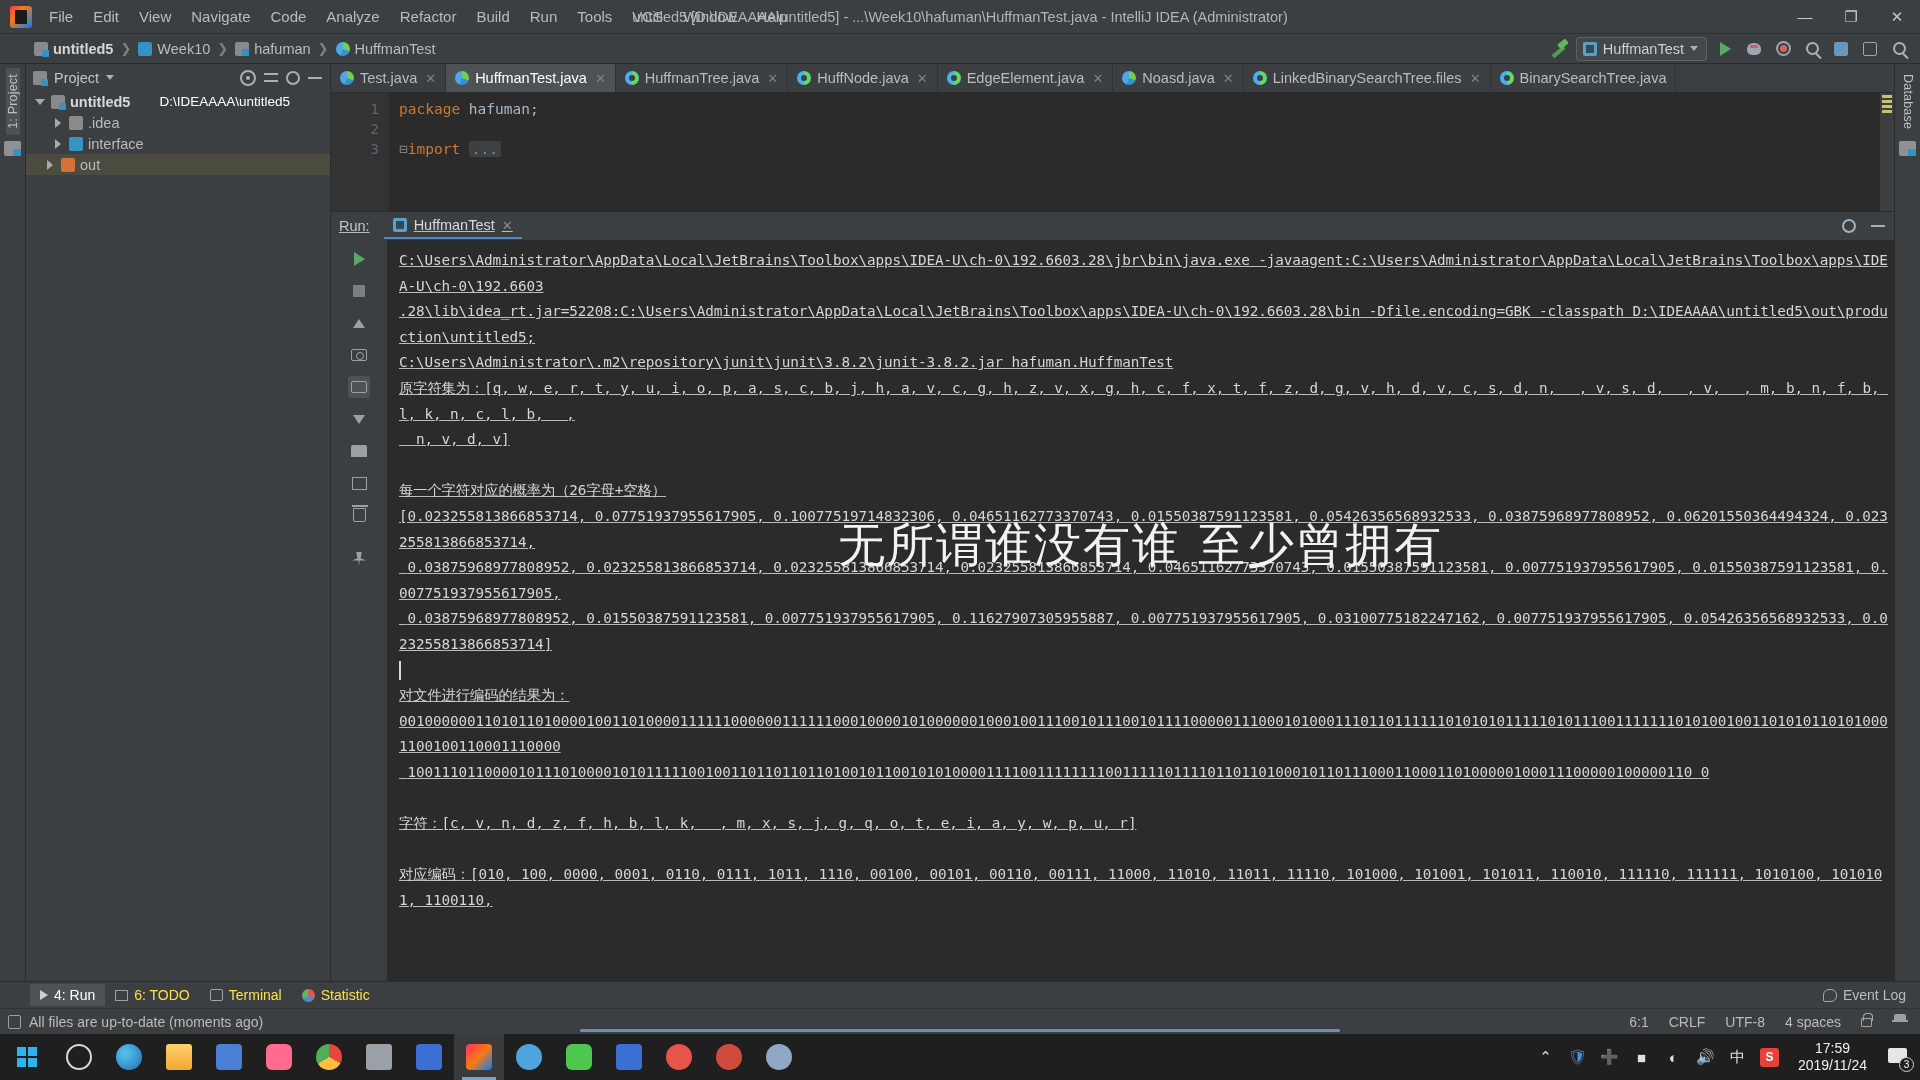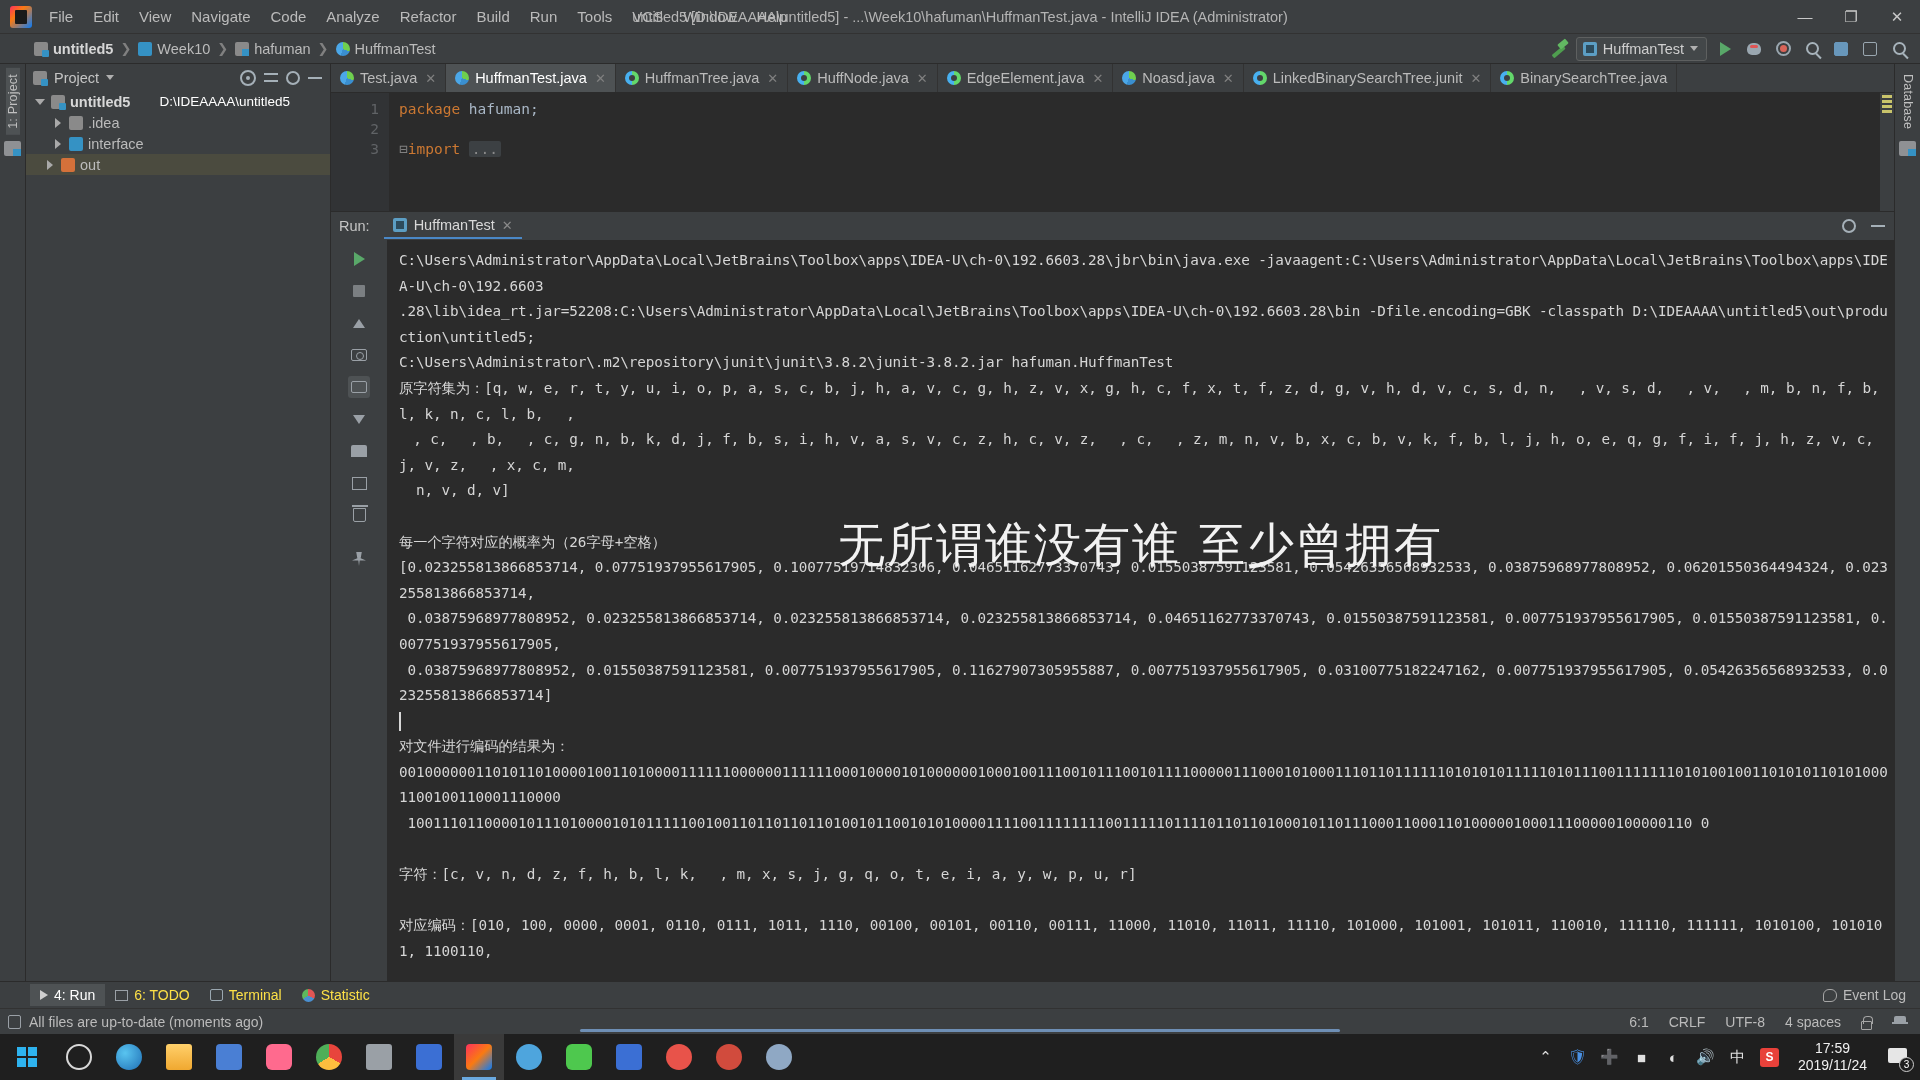--- a/index.html
+++ b/index.html
@@ -140,21 +140,21 @@
   .gutter div{height:20px; line-height:20px;}
   .code { flex:1 1 auto; padding:6px 0 0 10px; color:#a9b7c6; position:relative;}
   .code div{height:20px;line-height:20px; white-space:pre;}
   .kw { color:#cc7832; }
   .fold { color:#808080; }
   .ellipsis{background:#3c4043;color:#8a8a8a;border-radius:2px;padding:0 3px;}
   .marker-col { width:14px; flex:0 0 14px; background:#3c3f41; }
   .mk { width:10px;height:3px;margin:2px auto; background:#c9c46b;}
 
   
-  .runwin { background:#3c3f41; display:flex; flex-direction:column; flex:0 0 auto; }
+  .runwin { background:#3c3f41; display:flex; flex-direction:column; flex:0 0 auto;text-decoration:underline; }
   .runwin-head { height:29px; flex:0 0 29px; display:flex; align-items:center; gap:0; padding:0 8px;
                  border-top:1px solid #2b2b2b; }
   .runwin-title { font-size:14.5px; color:#c5c5c5; padding-right:14px; }
   .rtab { display:flex;align-items:center;gap:7px;padding:4px 9px;font-size:14.5px;color:#d8d8d8;
           border-bottom:2px solid #4a88c7; }
   .rtab .appico{width:14px;height:14px;background:#5c9ec4;border-radius:2px;position:relative;}
   .rtab .appico::after{content:"";position:absolute;inset:3px;background:#2d4b5c;}
   .rtab .x{color:#8a8a8a;font-size:13px;}
   .runwin-head .spacer{margin-left:auto;}
 
@@ -204,21 +204,21 @@
   .balloon{width:14px;height:13px;border:1.6px solid #a6a6a6;border-radius:6px 6px 6px 2px;}
 
   .statusbar2 {
     height:26px; flex:0 0 26px; background:#3c3f41; display:flex; align-items:center;
     padding:0 12px 0 8px; gap:0; font-size:14px; color:#bbbbbb; border-top:1px solid #323232;
     position:relative;
   }
   .sb2-left { display:flex; align-items:center; gap:8px; }
   .doc-ico{width:13px;height:14px;border:1.5px solid #9aa0a6;border-radius:2px;}
   .statusbar2 .spacer{margin-left:auto;}
-  .sb2-right { display:flex; align-items:flex-end; gap:20px; }
+  .sb2-right { display:flex; align-items:flex-start; gap:20px; }
   .lock-ico{width:11px;height:9px;border:1.6px solid #a6a6a6;border-radius:1px;position:relative;margin-top:4px;}
   .lock-ico::before{content:"";position:absolute;left:1px;top:-6px;width:8px;height:7px;border:1.6px solid #a6a6a6;border-bottom:none;border-radius:4px 4px 0 0;}
   .hat-ico{width:16px;height:14px;position:relative;}
   .hat-ico::before{content:"";position:absolute;left:2px;top:0;width:12px;height:6px;background:#9aa0a6;border-radius:2px 2px 0 0;}
   .hat-ico::after{content:"";position:absolute;left:0;top:6px;width:16px;height:2px;background:#9aa0a6;}
   .progress-track{position:absolute;left:50%;transform:translateX(-50%);bottom:2px;width:760px;height:3px;background:#4a4d4f;border-radius:2px;}
   .progress-fill{height:100%;width:100%;background:#6e8fb5;border-radius:2px;}
 
   
   .taskbar {
@@ -392,21 +392,21 @@
           <span>EdgeElement.java</span>
           <span class="x">✕</span>
         </div>
         <div class="etab">
           <span class="mini-ico ico-class-j"></span>
           <span>Noasd.java</span>
           <span class="x">✕</span>
         </div>
         <div class="etab">
           <span class="mini-ico ico-class"></span>
-          <span>LinkedBinarySearchTree.junit</span>
+          <span>LinkedBinarySearchTree.files</span>
           <span class="x">✕</span>
         </div>
         <div class="etab">
           <span class="mini-ico ico-class"></span>
           <span>BinarySearchTree.java</span>
         </div>
       </div>
 
       <div class="editor-body">
         <div class="gutter">
@@ -472,21 +472,20 @@
             <div class="r-ico" style="margin-top:12px">
                 <span class="pin-ico"></span>
               </div>
           </div>
 
           <div class="console">
             <div class="ln">C:\Users\Administrator\AppData\Local\JetBrains\Toolbox\apps\IDEA-U\ch-0\192.6603.28\jbr\bin\java.exe -javaagent:C:\Users\Administrator\AppData\Local\JetBrains\Toolbox\apps\IDEA-U\ch-0\192.6603</div>
             <div class="ln">.28\lib\idea_rt.jar=52208:C:\Users\Administrator\AppData\Local\JetBrains\Toolbox\apps\IDEA-U\ch-0\192.6603.28\bin -Dfile.encoding=GBK -classpath D:\IDEAAAA\untitled5\out\production\untitled5;</div>
             <div class="ln">C:\Users\Administrator\.m2\repository\junit\junit\3.8.2\junit-3.8.2.jar hafuman.HuffmanTest</div>
             <div class="ln">原字符集为：[q, w, e, r, t, y, u, i, o, p, a, s, c, b, j, h, a, v, c, g, h, z, v, x, g, h, c, f, x, t, f, z, d, g, v, h, d, v, c, s, d, n, 　, v, s, d, 　, v, 　, m, b, n, f, b, l, k, n, c, l, b, 　,</div>
-            <div class="ln">　, c, 　, b, 　, c, g, n, b, k, d, j, f, b, s, i, h, v, a, s, v, c, z, h, c, v, z, 　, c, 　, z, m, n, v, b, x, c, b, v, k, f, b, l, j, h, o, e, q, g, f, i, f, j, h, z, v, c, j, v, z, 　, x, c, m,</div>
             <div class="ln">  n, v, d, v]</div>
             <div class="blank"></div>
             <div class="ln">每一个字符对应的概率为（26字母+空格）</div>
             <div class="ln">[0.023255813866853714, 0.07751937955617905, 0.10077519714832306, 0.04651162773370743, 0.01550387591123581, 0.05426356568932533, 0.03875968977808952, 0.06201550364494324, 0.023255813866853714,</div>
             <div class="ln"> 0.03875968977808952, 0.023255813866853714, 0.023255813866853714, 0.023255813866853714, 0.04651162773370743, 0.01550387591123581, 0.007751937955617905, 0.01550387591123581, 0.007751937955617905,</div>
             <div class="ln"> 0.03875968977808952, 0.01550387591123581, 0.007751937955617905, 0.11627907305955887, 0.007751937955617905, 0.03100775182247162, 0.007751937955617905, 0.05426356568932533, 0.023255813866853714]</div>
             <div class="blank caret-line"></div>
             <div class="ln">对文件进行编码的结果为：</div>
             <div class="ln">00100000011010110100001001101000011111100000011111100010000101000000100010011100101110010111100000111000101000111011011111101010101111101011100111111101010010011010101101010001100100110001110000</div>
             <div class="ln"> 1001110110000101110100001010111110010011011011011010010110010101000011110011111111001111101111011011010001011011100011000110100000100011100000100000110 0</div>

